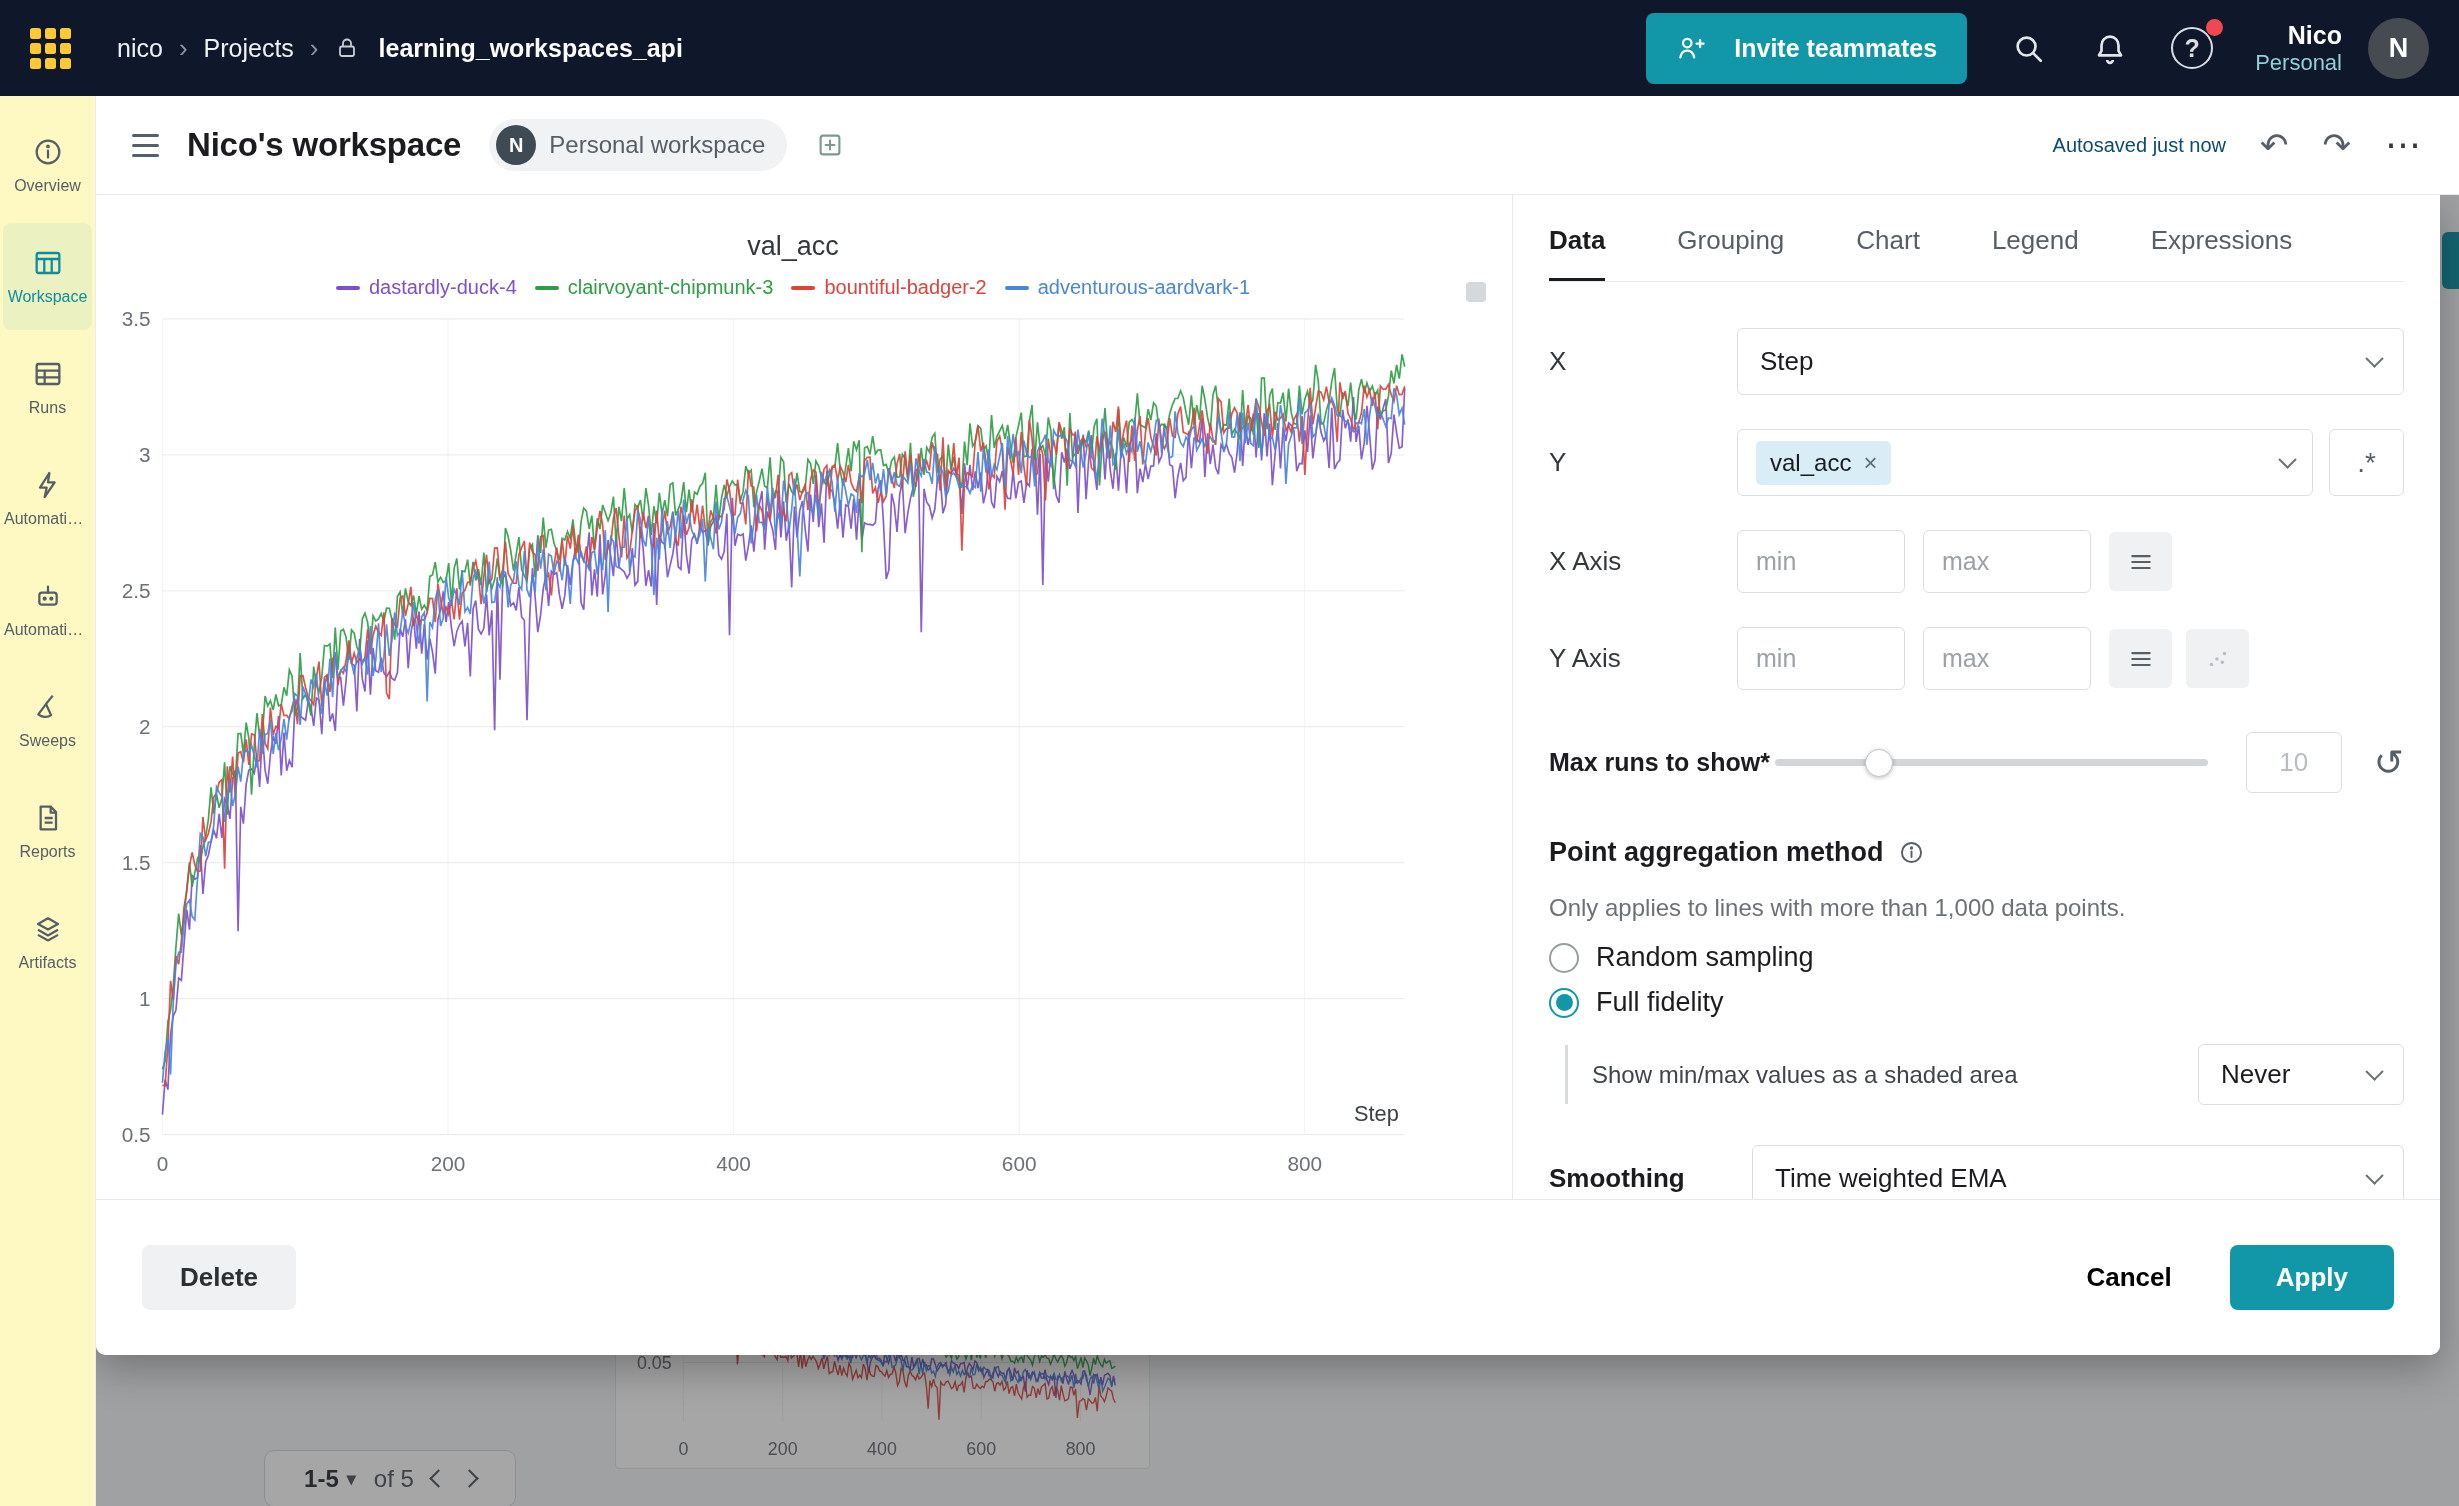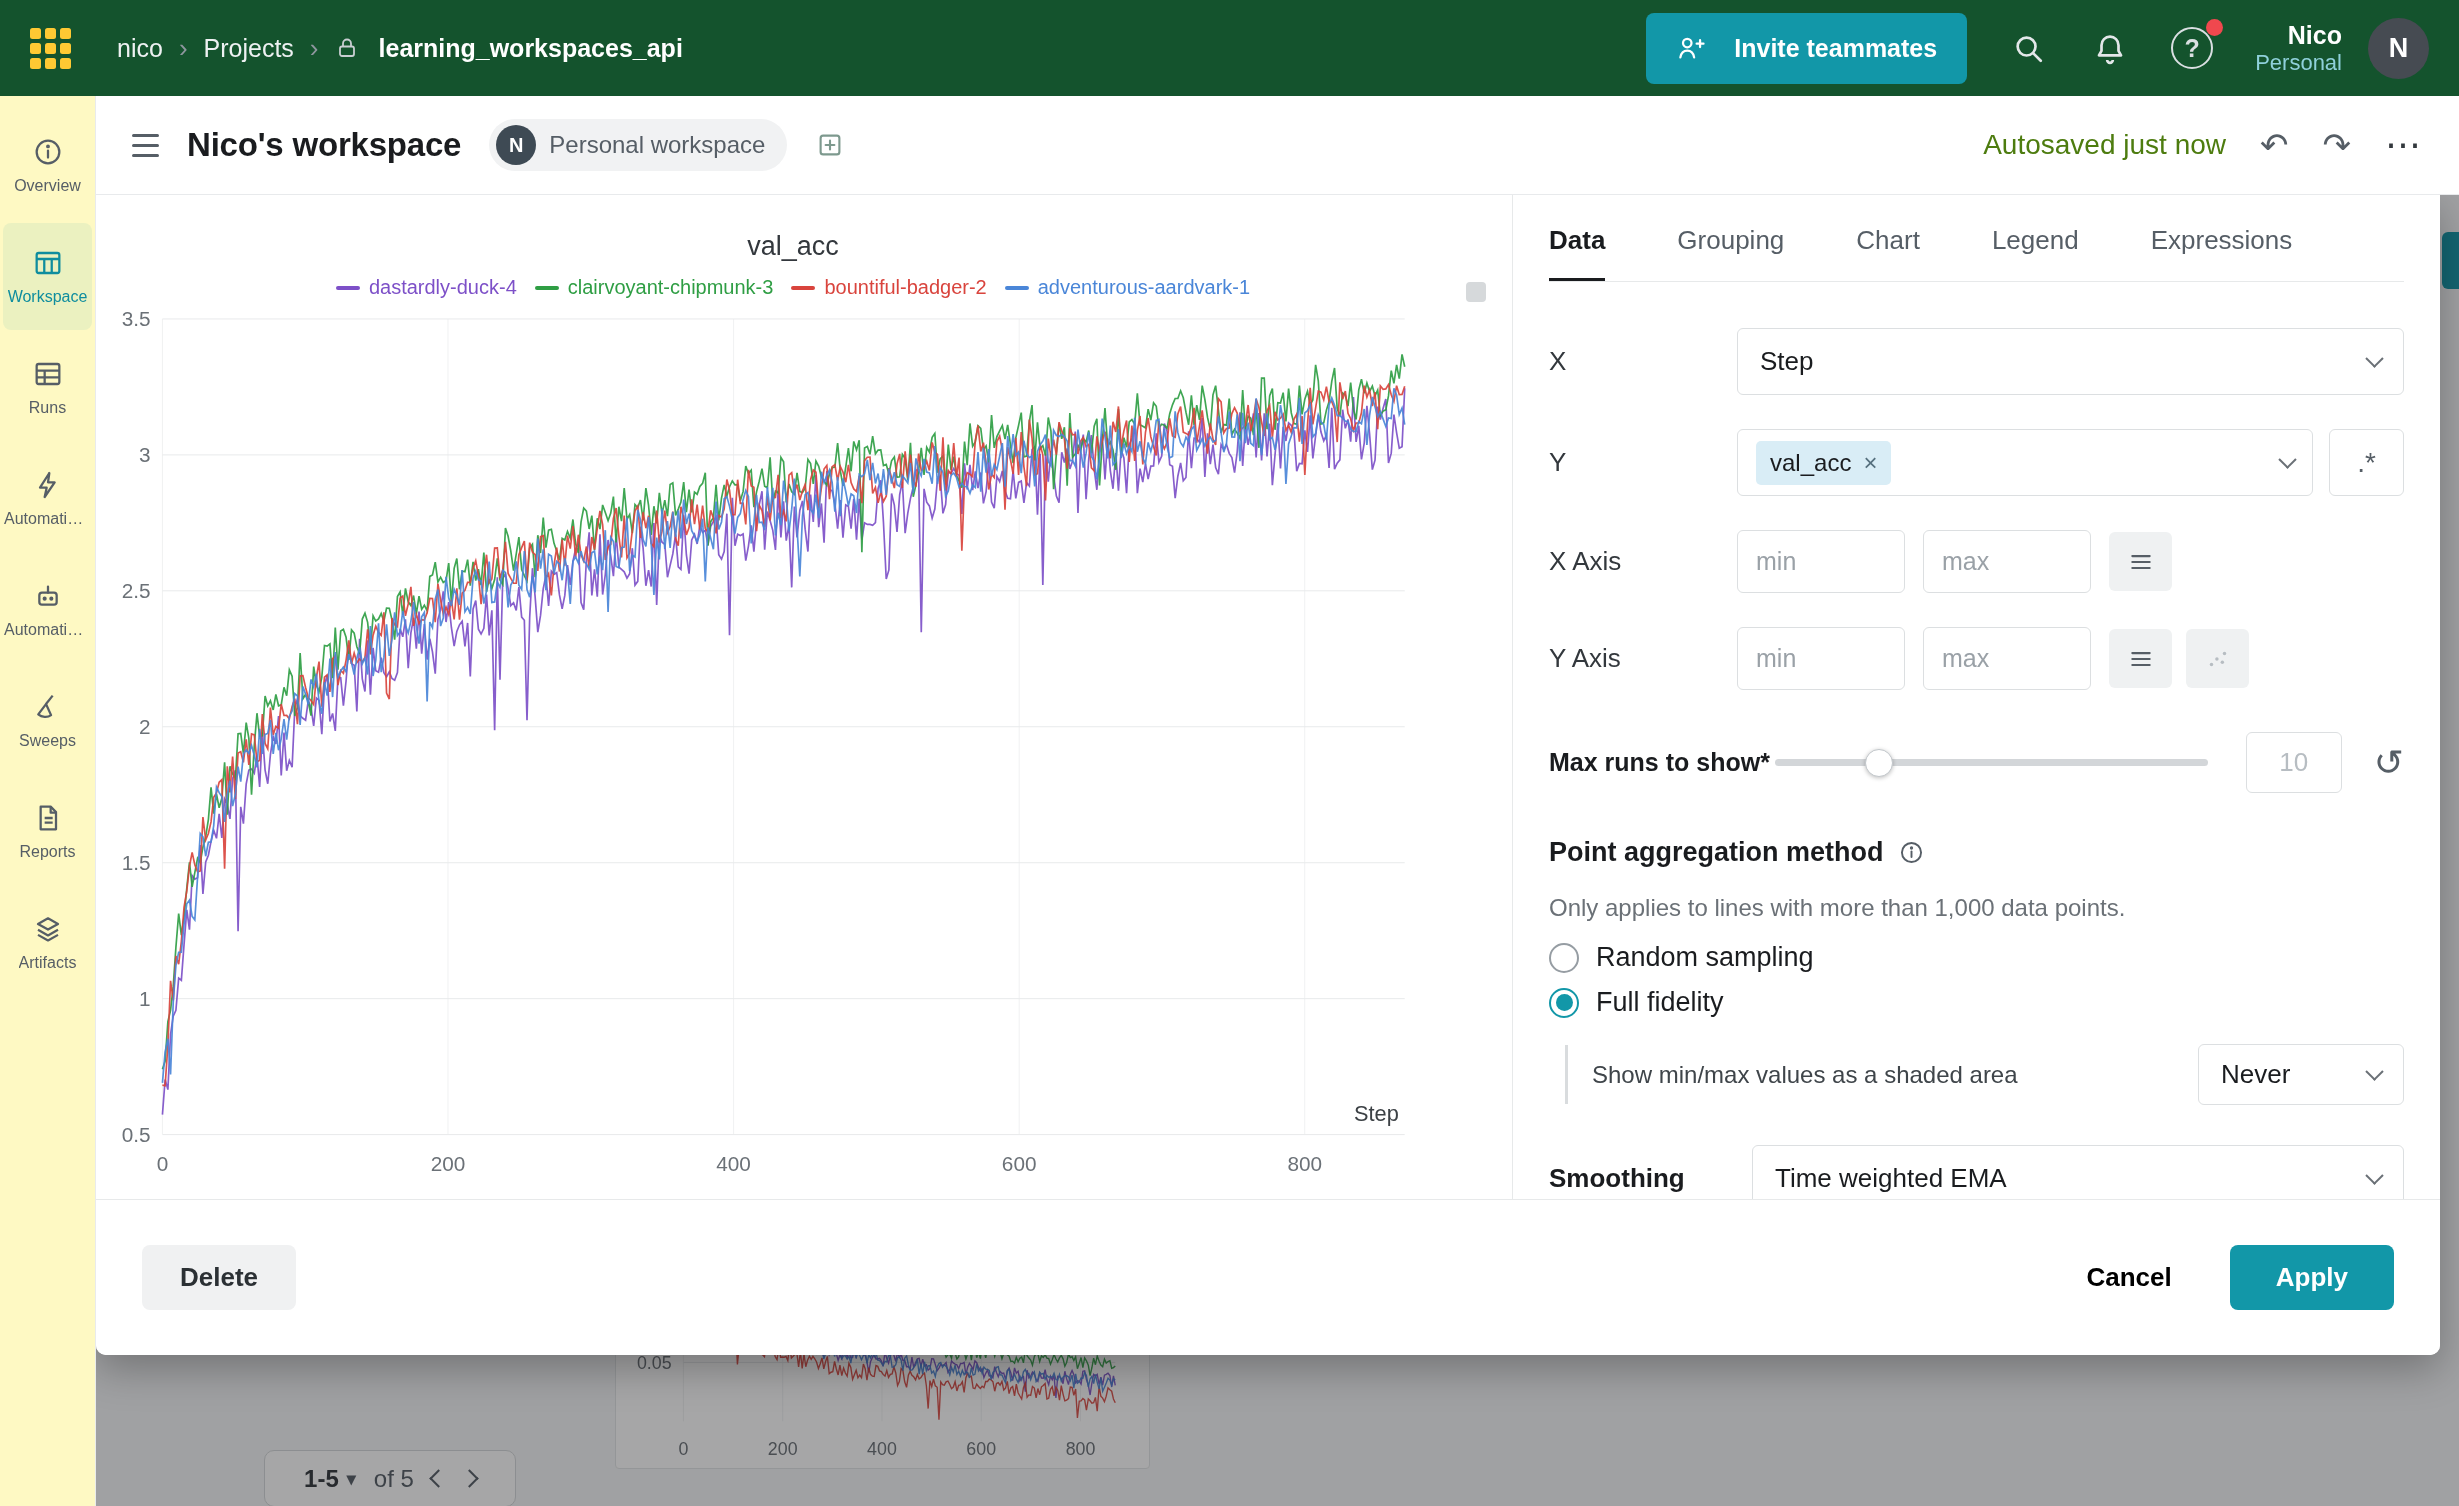--- a/index.html
+++ b/index.html
@@ -1,20 +1,20 @@
 <!DOCTYPE html>
 <html style="--accent: #1297a8;"><head>
 <meta charset="utf-8">
 <style>
   * { margin:0; padding:0; box-sizing:border-box; }
   html,body { width:2459px; height:1507px; overflow:hidden; }
   body { font-family:"Liberation Sans", sans-serif; background:#f6f7f8; position:relative; color:#1a1c1f; }
 
   
-  .navbar { height:96px; background:#14532d; display:flex; align-items:center; padding:0 30px; }
+  .navbar { height:96px; background:#0f172a; display:flex; align-items:center; padding:0 30px; }
   .logo { display:grid; grid-template-columns:repeat(3,11px); grid-gap:4px; margin-right:46px; }
   .logo i { width:11px; height:11px; background:#ffc933; border-radius:2.5px; display:block; }
   .crumbs { display:flex; align-items:center; gap:16px; font-size:25px; }
   .crumb { color:#eef1f2; }
   .crumb.last { font-weight:600; color:#ffffff; }
   .crumb-sep { color:#8e969e; font-size:26px; }
   .lock-ic { display:inline-flex; margin-right:4px; }
   .nav-spacer { flex:1; }
   .invite-btn { display:flex; align-items:center; gap:28px; background:var(--accent,#1297a8); color:#fff;
     font-size:25px; font-weight:600; border:none; border-radius:8px; padding:0 30px; height:71px; cursor:pointer; }
@@ -44,21 +44,21 @@
   .ws-bar { height:99px; background:#fff; display:flex; align-items:center; padding:0 36px; gap:28px; border-bottom:1px solid #e8eaec; z-index:4; }
   .hamb { display:flex; flex-direction:column; gap:7px; cursor:pointer; }
   .hamb i { width:27px; height:3px; background:#565e66; border-radius:2px; display:block; }
   .ws-title { font-size:33px; font-weight:700; letter-spacing:-0.2px; }
   .ws-badge { display:flex; align-items:center; gap:13px; background:#f1f2f3; border-radius:989px; padding:6px 22px 6px 7px; cursor:pointer; }
   .ws-badge .mini-av { width:40px; height:40px; border-radius:50%; background:#3e4a54; color:#fff; font-size:20px; font-weight:600;
     display:flex; align-items:center; justify-content:center; }
   .ws-badge .lbl { font-size:24px; color:#565e66; }
   .report-ic { cursor:pointer; display:flex; }
   .ws-right { margin-left:auto; display:flex; align-items:center; gap:34px; }
-  .autosave { font-size:28px; color:#4d7c0f; }
+  .autosave { font-size:20px; color:#0c4a6e; }
   .hist-ic { font-size:34px; color:#565e66; cursor:pointer; line-height:1; }
   .hist-ic.redo { color:#565e66; }
   .kebab { font-size:36px; color:#33383d; cursor:pointer; letter-spacing:2px; }
 
   
   .content { position:relative; flex:1; background:#f6f7f8; min-width:0; }
   .bg-sliver { position:absolute; top:37px; right:0; width:17px; height:57px; background:var(--accent,#1297a8); border-radius:6px 0 0 6px; }
   .mini-panel { position:absolute; left:519px; top:1021px; width:535px; height:253px; background:#fff; border:1px solid #e3e5e7; border-radius:4px; padding:10px; }
   .pagination { position:absolute; left:168px; top:1255px; width:252px; height:57px; background:#fff; border:1px solid #d6d9db;
     border-radius:10px; display:flex; align-items:center; justify-content:center; gap:18px; font-size:24px; color:#33383d; }

